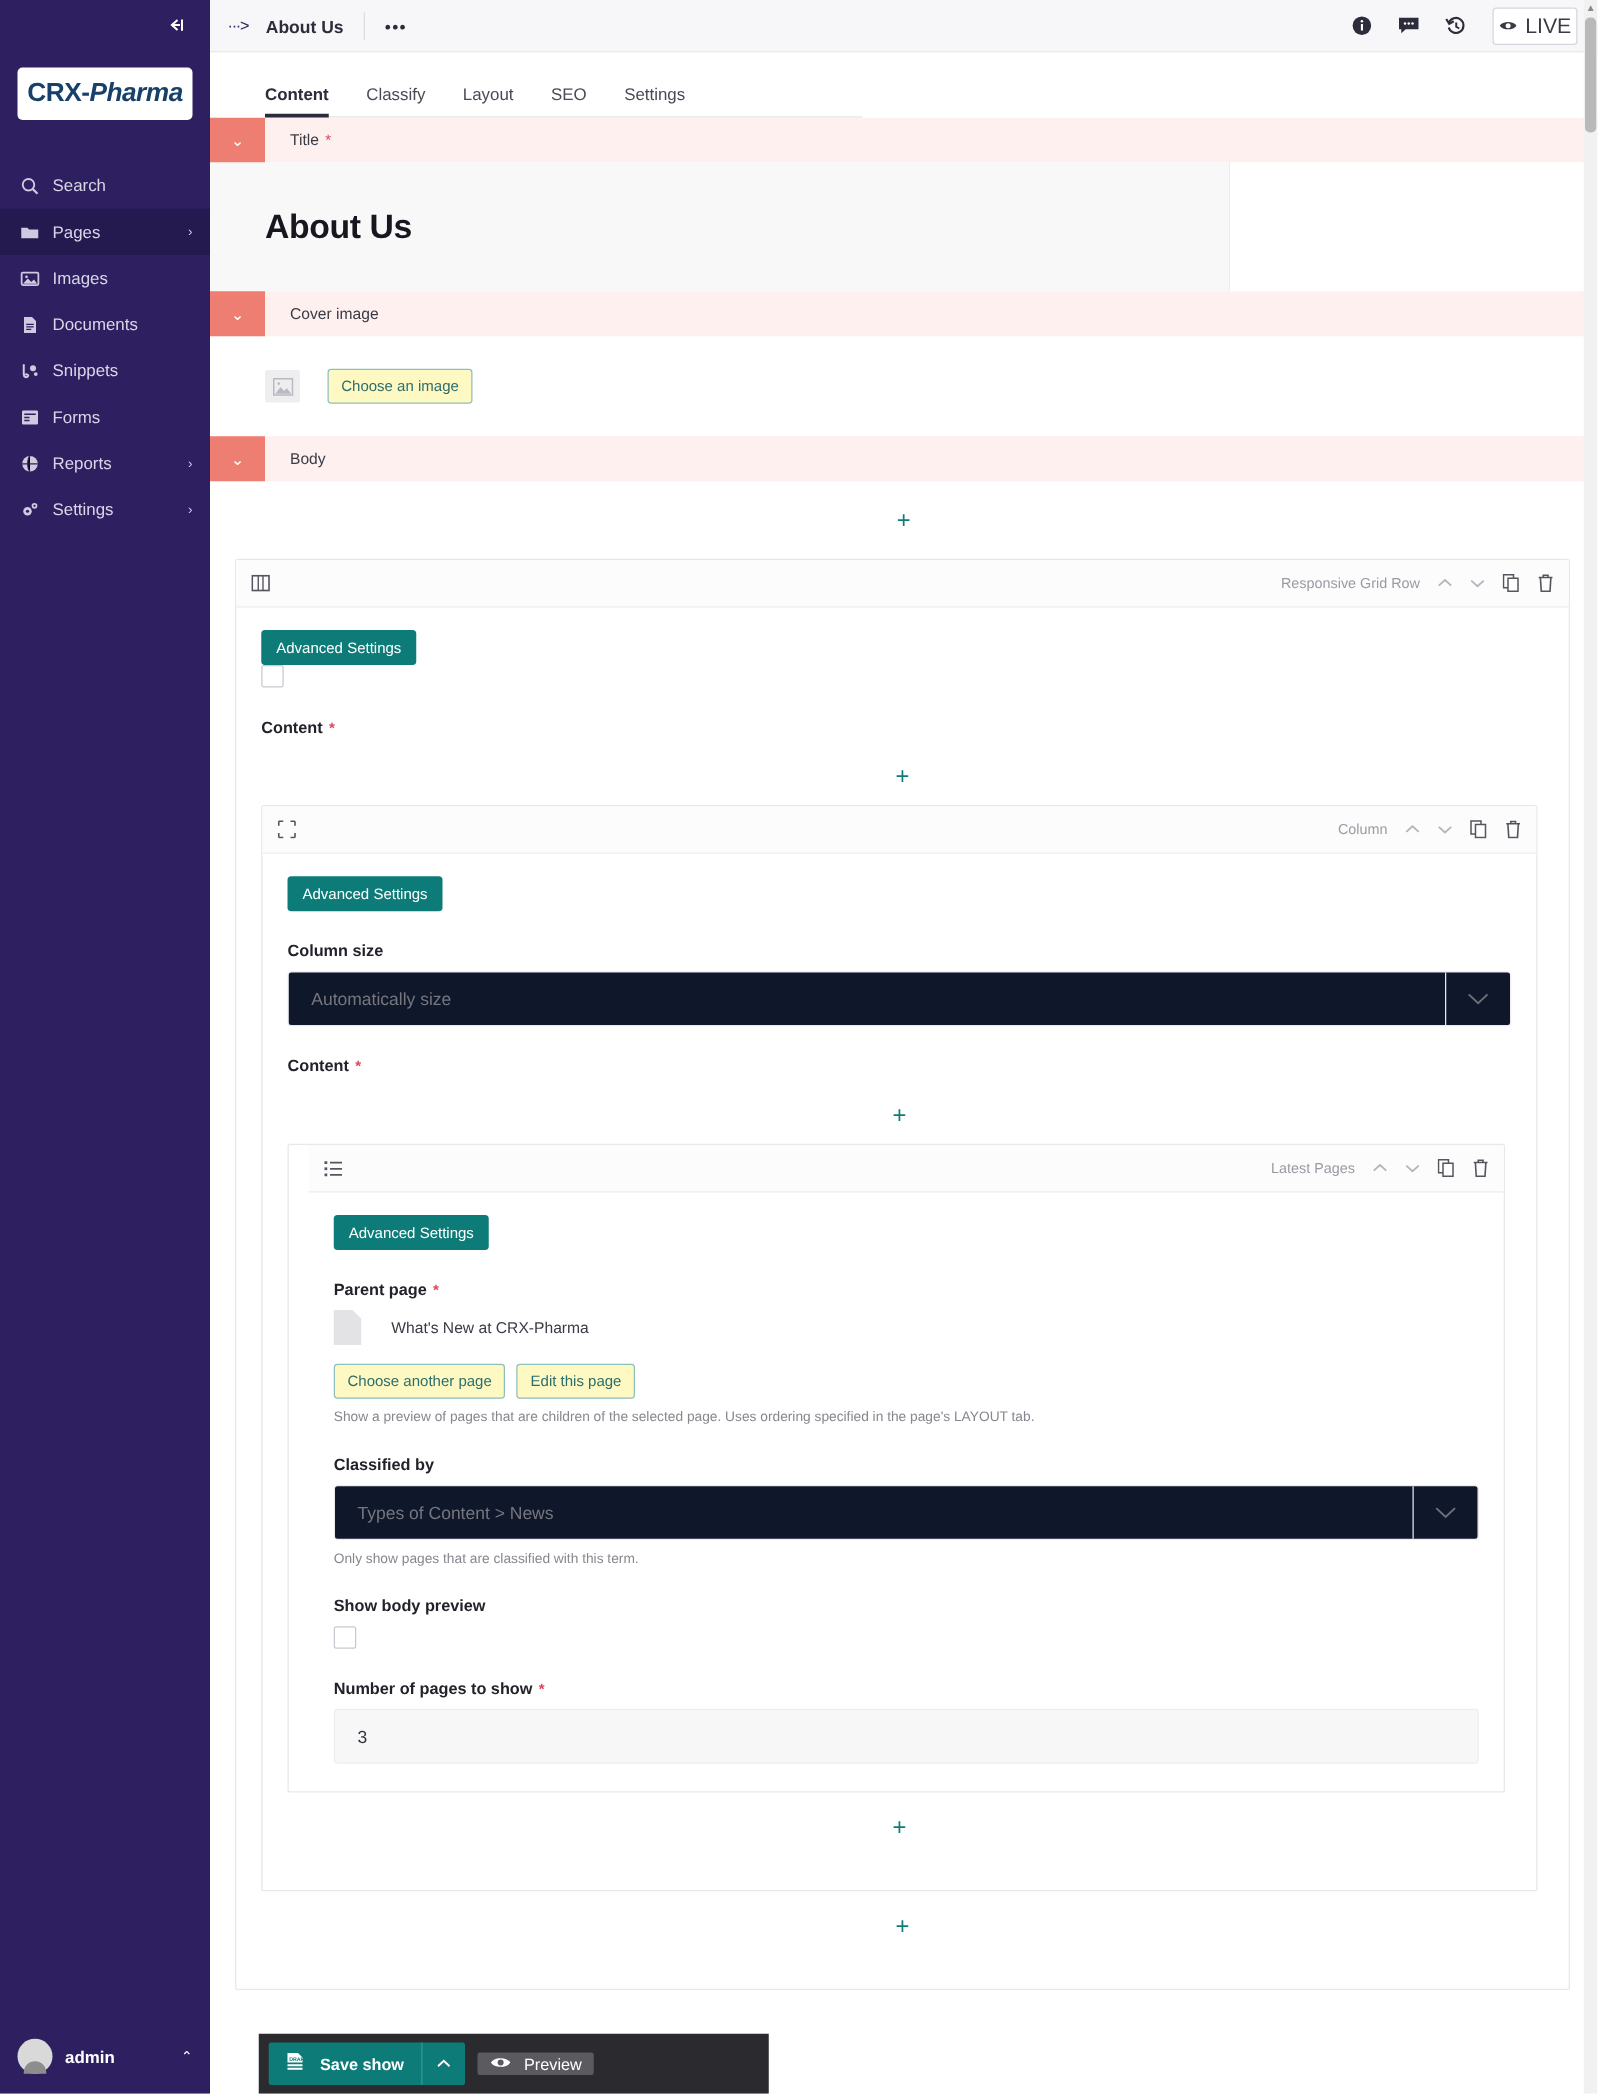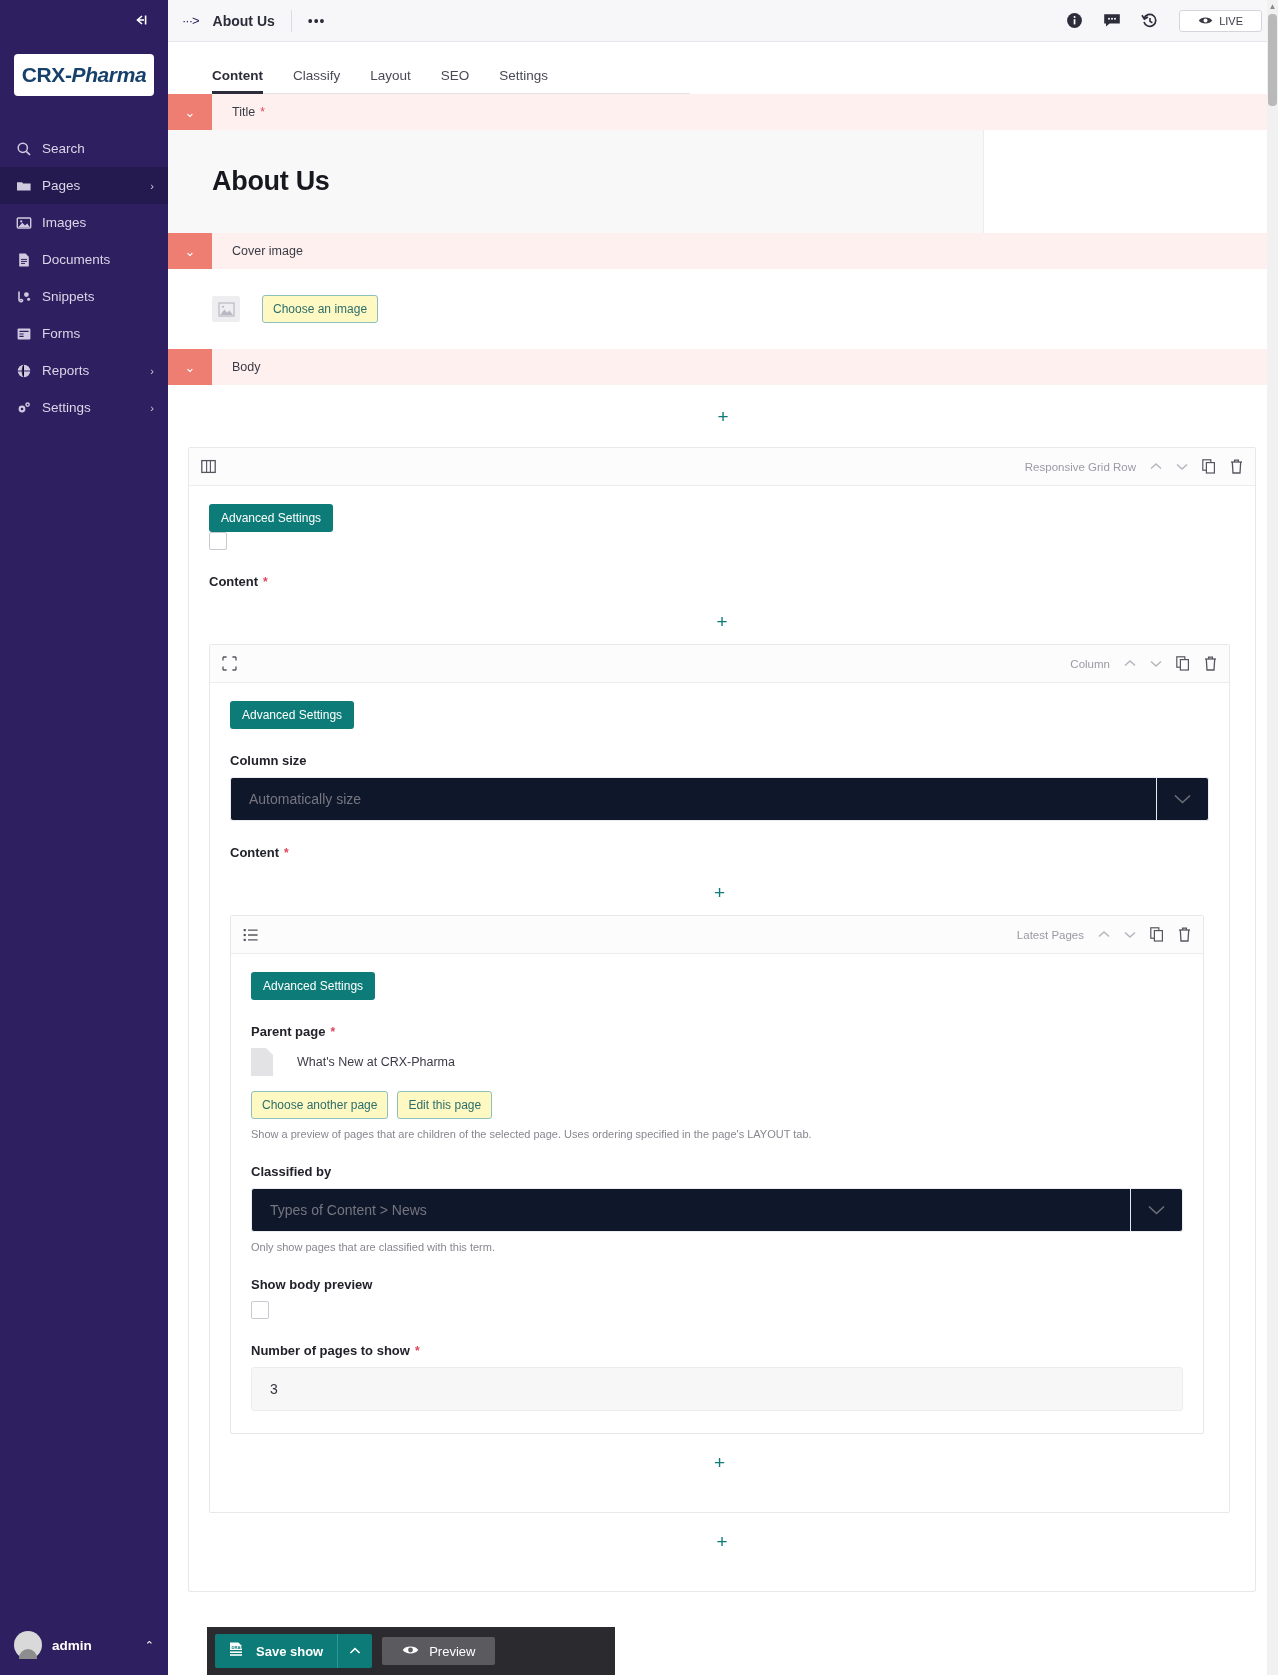--- a/index.html
+++ b/index.html
@@ -59,21 +59,21 @@
     display:flex; align-items:center; padding:0 16px 0 14px;
   }
   #bc-arrow{ color:#2e2060; font-size:13px; margin-right:14px; letter-spacing:-1px; }
   #bc-title{ font-size:14px; font-weight:bold; color:#2c2c3a; }
   #bc-sep{ width:1px; height:22px; background:#dcdce2; margin:0 16px; }
   #bc-dots{ color:#2c2c3a; font-size:14px; letter-spacing:1px; cursor:pointer; }
   #top-actions{ margin-left:auto; display:flex; align-items:center; gap:20px; }
   .tb-ico{ cursor:pointer; display:flex; align-items:center; color:#2c2c3a; }
   #live-btn{
     display:flex; align-items:center; gap:6px; border:1px solid #d5d5dd; border-radius:3px;
-    background:#ffffff; padding:4px 18px; font-size:11px; color:#3b3b46; cursor:pointer;
+    background:#ffffff; padding:4px 4px; font-size:17px; color:#3b3b46; cursor:pointer;
   }
 
   
   #tabs{ height:52px; display:flex; align-items:flex-end; padding-left:44px; background:#ffffff; position:relative; }
   #tabs:after{ content:""; position:absolute; left:44px; right:588px; bottom:0; height:1px; background:#e3e3e8; }
   .tab{
     font-size:13.5px; color:#4a4a57; padding:0 0 11px 0; margin-right:30px; cursor:pointer;
     position:relative;
   }
   .tab.active{ color:#2c2c3a; font-weight:bold; }
@@ -160,22 +160,22 @@
     position:absolute; left:207px; bottom:0; width:408px; height:48px;
     background:#2b2b2f; display:flex; align-items:center; padding:0 8px; gap:10px;
   }
   #save-draft{
     display:flex; align-items:center; background:#0d7c78; height:34px; border-radius:2px; cursor:pointer;
   }
   #save-draft .lbl{ display:flex; align-items:center; gap:11px; padding:0 14px 0 12px; color:#ffffff; font-size:13px; font-weight:bold; }
   #save-draft .split{ width:1px; height:34px; background:#2b9a96; }
   #save-draft .arrow{ width:34px; display:flex; align-items:center; justify-content:center; color:#ffffff; font-size:11px; }
   #preview-btn{
-    display:flex; align-items:center; gap:10px; background:#5a5a5f; height:28px;
-    border-radius:2px; padding:0 20px; color:#ffffff; font-size:13px; cursor:pointer;
+    display:flex; align-items:center; gap:10px; background:#5a5a5f; height:18px;
+    border-radius:2px; padding:0 10px; color:#ffffff; font-size:13px; cursor:pointer;
   }
 
   
   #scrollbar{ position:absolute; right:0; top:0; width:11px; height:1675px; background:#f1f1f1; }
   #scroll-thumb{ position:absolute; right:1px; top:14px; width:9px; height:92px; background:#b9b9b9; border-radius:4px; cursor:pointer; }
   #scroll-up{ position:absolute; right:1px; top:2px; width:9px; text-align:center; font-size:8px; color:#8a8a8a; }
 </style>
 </head>
 <body>
 
@@ -482,21 +482,21 @@
 
             <div class="fld-label">
               <span>Content</span><span class="req">*</span>
             </div>
 
             <div class="plus-row" style="height:46px;">
               <span class="plus">+</span>
             </div>
 
             
-            <div class="block" style="margin:0 5px 0 0;">
+            <div class="block" style="margin:0 5px 0 0;padding-left:16px;">
               <div class="block-head">
                 <span class="block-ico">
                   <svg width="15" height="14" viewBox="0 0 15 14">
                       <rect x="0.6" y="1" width="2.2" height="2.2" fill="#55555f"></rect>
                       <rect x="0.6" y="5.9" width="2.2" height="2.2" fill="#55555f"></rect>
                       <rect x="0.6" y="10.8" width="2.2" height="2.2" fill="#55555f"></rect>
                       <path d="M5 2.1 H14.6 M5 7 H14.6 M5 11.9 H14.6" stroke="#55555f" stroke-width="1.4"></path>
                     </svg>
                 </span>
                 <span class="block-tools">

